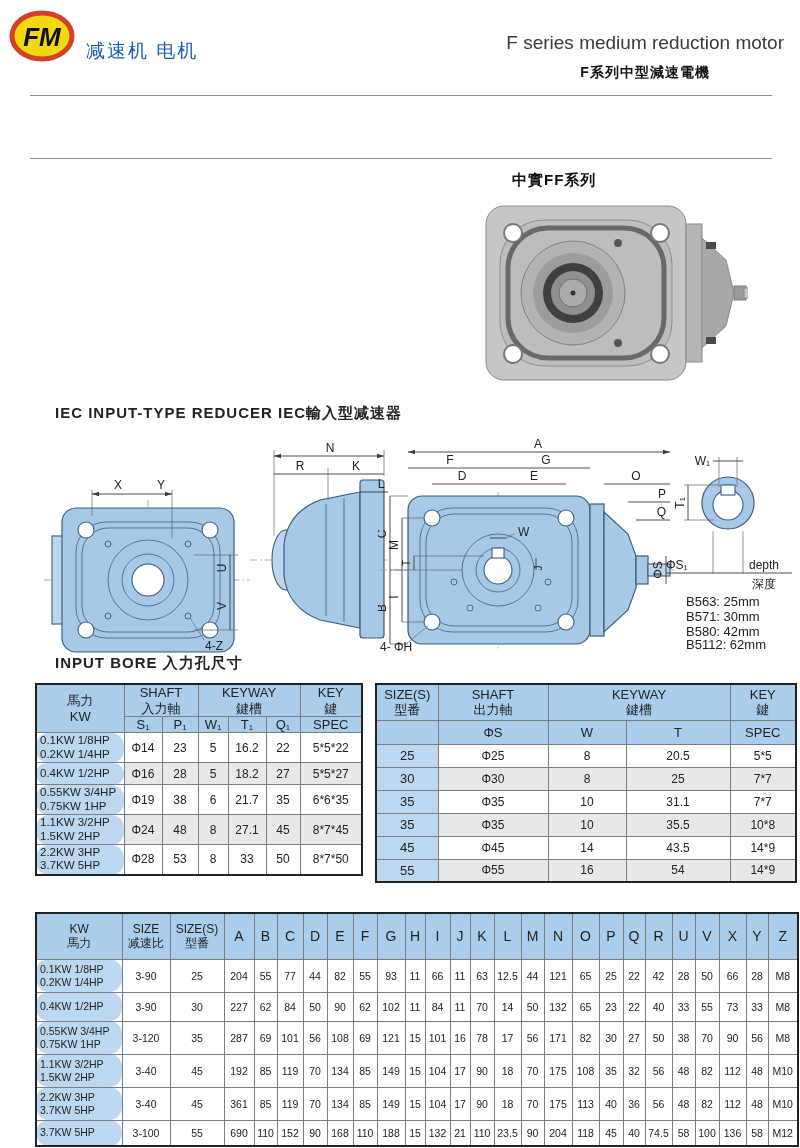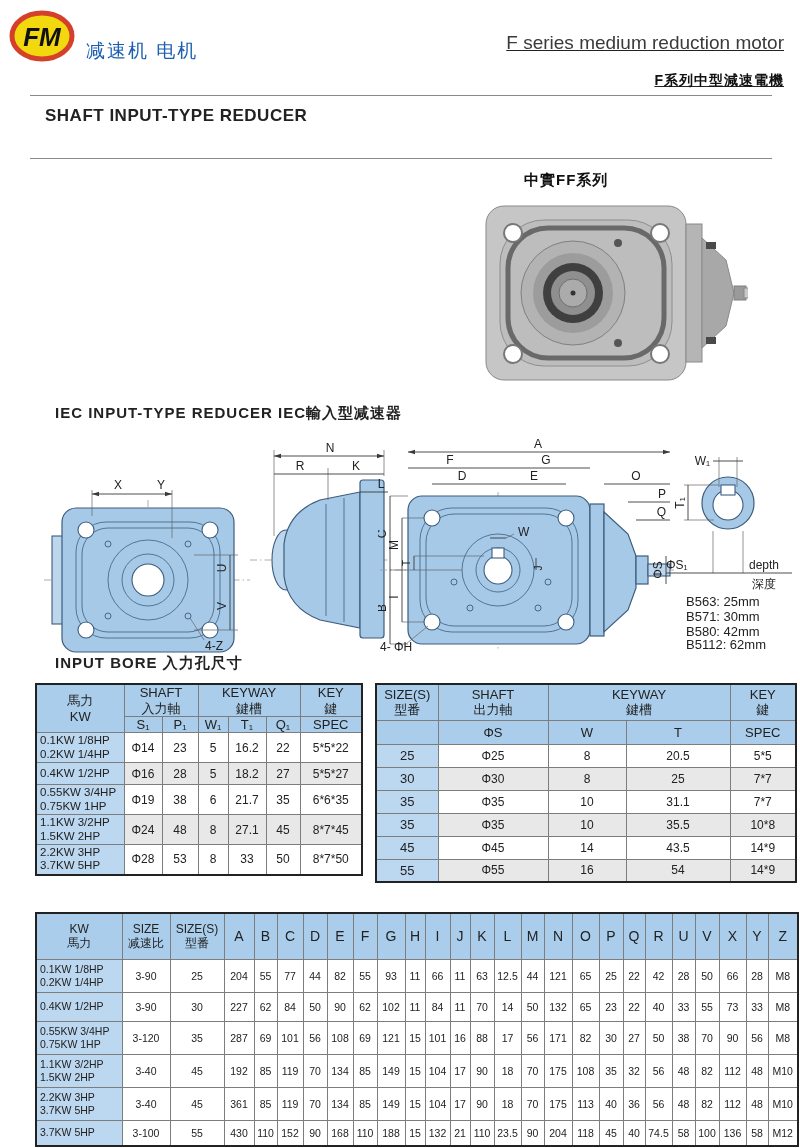--- a/index.html
+++ b/index.html
@@ -4,29 +4,29 @@
 <style>
   html,body{margin:0;padding:0;background:#fff;}
   .page{position:relative;width:800px;height:1148px;margin:0 auto;background:#fff;
         font-family:"Liberation Sans",sans-serif;color:#222;overflow:hidden;}
 
   
   .logo-wrap{position:absolute;left:8px;top:8px;display:flex;align-items:flex-end;}
   .logo-text{margin-left:8px;}
   .brand{font-size:32px;font-weight:900;color:#1c5fb0;letter-spacing:5px;line-height:1.0;}
   .brand-sub{font-size:19px;font-weight:normal;color:#1c5fb0;letter-spacing:2px;margin-top:2px;}
-  .series{position:absolute;right:16px;top:32px;text-align:right;text-decoration:underline;}
+  .series{position:absolute;right:16px;top:32px;text-align:center;}
   .series-en{font-size:19px;color:#3a3a3a;}
-  .series-zh{font-size:14px;font-weight:bold;color:#111;margin-top:18px;letter-spacing:1px;}
+  .series-zh{font-size:14px;font-weight:bold;color:#111;margin-top:10px;letter-spacing:1px;}
   .rule{position:absolute;left:30px;width:742px;height:0;border-top:1px solid #8a8a8a;}
   .rule1{top:95px;} .rule2{top:158px;}
   .title-block{position:absolute;left:45px;top:106px;}
   .title-en{font-size:17px;font-weight:bold;color:#222;letter-spacing:.5px;}
   .title-zh{font-size:15px;font-weight:bold;color:#222;margin-top:3px;letter-spacing:2px;}
-  .photo-label{position:absolute;left:524px;top:171px;font-size:15px;font-weight:bold;color:#111;letter-spacing:1px;}
+  .photo-label{position:absolute;left:512px;top:171px;font-size:15px;font-weight:bold;color:#111;letter-spacing:1px;}
   .photo{position:absolute;left:468px;top:198px;}
   .diag-heading{position:absolute;left:55px;top:404px;font-size:15px;font-weight:bold;letter-spacing:1px;color:#222;}
 
   
   .d1{position:absolute;left:42px;top:448px;}
   .d2{position:absolute;left:248px;top:440px;}
   .d3{position:absolute;left:378px;top:438px;}
   .d4{position:absolute;left:664px;top:445px;}
   .cl{stroke:#9a9a9a;stroke-width:.8;stroke-dasharray:7 3 1.5 3;fill:none;}
   .body{fill:#a6c9e8;stroke:#3d5d7d;stroke-width:1.2;}
@@ -46,21 +46,21 @@
   .t-in{left:55px;top:654px;} .t-out{left:378px;top:654px;}
   table.tech{position:absolute;border-collapse:collapse;table-layout:fixed;
              border:2px solid #222;background:#fff;}
   table.tech th,table.tech td{border:1px solid #7d7d7d;text-align:center;vertical-align:middle;
              padding:0;font-weight:normal;overflow:hidden;white-space:nowrap;}
   .hdr-blue{background:#a9cdeb;font-weight:bold;}
   .stub-blue{background:#bcd7f0;}
   table.input{left:35px;top:683px;width:326px;font-size:12px;}
   table.output{left:375px;top:683px;width:420px;font-size:12px;}
   table.input th,table.output th{font-size:13px;}
-  table.input .stub-blue,table.dims .stub-blue{text-align:left;padding-left:3px;font-size:11.5px;line-height:1.25;}
+  table.input .stub-blue,table.dims .stub-blue{text-align:left;padding-left:3px;font-size:11.5px;line-height:1.25;border-radius:13px;}
   tr.stripe td{background:#e8e8e8;}
   table.dims{left:35px;top:912px;width:762px;font-size:10.5px;}
   table.dims th.letter{font-size:14px;font-weight:normal;}
   table.dims th{font-size:12px;}
   table.dims .stub-blue{font-size:10.5px;}
   .two-line div{line-height:1.2;}
 </style>
 </head>
 <body>
 
@@ -75,21 +75,20 @@
       <div class="brand-sub">减速机 电机</div>
     </div>
   </div>
   <div class="series">
     <div class="series-en">F series medium reduction motor</div>
     <div class="series-zh">F系列中型減速電機</div>
   </div>
 
   <div class="rule rule1"></div>
   <div class="title-block">
-    <div class="title-en">SHAFT INPUT-TYPE REDUCER</div>
   </div>
   <div class="rule rule2"></div>
 
   <div class="photo-label">中實FF系列</div>
 
   <svg class="photo" width="280" height="190" viewBox="0 0 280 190">
     <rect x="18" y="8" width="200" height="174" rx="18" fill="#c6c6c6" stroke="#8a8a8a"></rect>
     <rect x="32" y="22" width="172" height="146" rx="44" fill="#bdbdbd" stroke="#8e8e8e"></rect>
     <rect x="40" y="30" width="156" height="130" rx="40" fill="none" stroke="#4d4d4d" stroke-width="5" opacity=".75"></rect>
     <circle cx="45" cy="35" r="9" fill="#fff" stroke="#777" stroke-width="2"></circle>
@@ -583,21 +582,21 @@
           <td>287</td>
           <td>69</td>
           <td>101</td>
           <td>56</td>
           <td>108</td>
           <td>69</td>
           <td>121</td>
           <td>15</td>
           <td>101</td>
           <td>16</td>
-          <td>88</td>
+          <td>78</td>
           <td>17</td>
           <td>56</td>
           <td>171</td>
           <td>82</td>
           <td>30</td>
           <td>27</td>
           <td>50</td>
           <td>38</td>
           <td>70</td>
           <td>90</td>
@@ -665,21 +664,21 @@
           <td>112</td>
           <td>48</td>
           <td>M10</td>
         </tr>
         <tr style="height: 26px;">
           <th class="stub-blue two-line">
             <div>3.7KW 5HP</div>
           </th>
           <td>3-100</td>
           <td>55</td>
-          <td>430</td>
+          <td>690</td>
           <td>110</td>
           <td>152</td>
           <td>90</td>
           <td>168</td>
           <td>110</td>
           <td>188</td>
           <td>15</td>
           <td>132</td>
           <td>21</td>
           <td>110</td>

